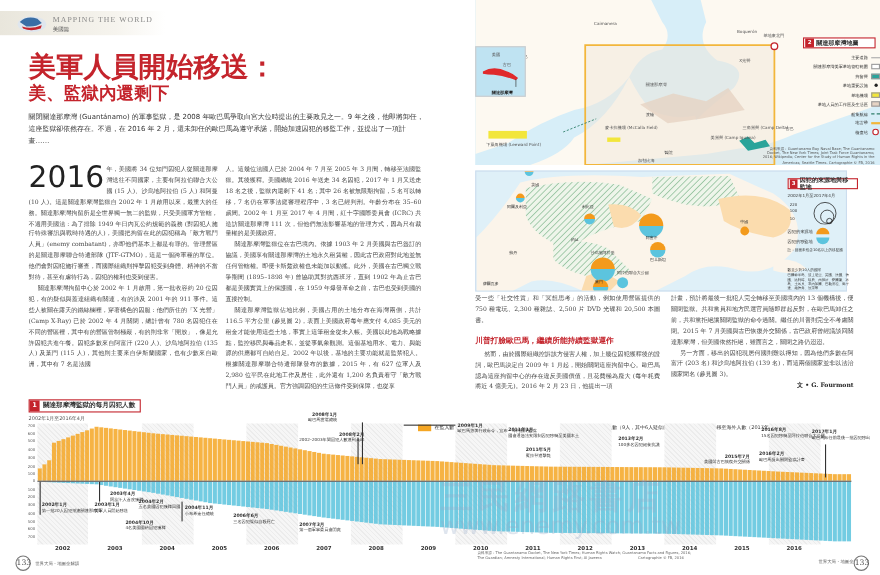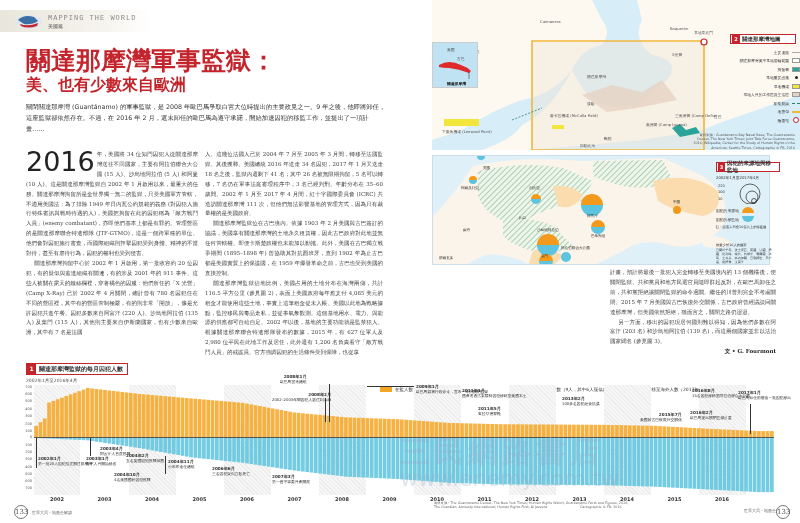--- a/index.html
+++ b/index.html
@@ -1,20 +1,20 @@
 <!DOCTYPE html>
 <html><head>
 <meta charset="utf-8">
 <style>
   *{box-sizing:border-box;margin:0;padding:0}
   body{width:800px;height:523px;overflow:hidden;background:#fff;font-family:"DejaVu Serif",serif;position:relative;color:#333}
   .spread{position:absolute;inset:0;width:800px;height:523px}
   .header-band{position:absolute;left:0;top:10px;width:150px;height:22px;background:linear-gradient(90deg,#e9e6dc,#f6f4ee 70%,#fff)}
   .header-logo{position:absolute;left:14px;top:12px;width:30px;height:18px}
-  .header-series{position:absolute;left:48px;top:14px;font-size:7px;letter-spacing:1px;color:#888;font-family:Liberation Mono, monospace}
+  .header-series{position:absolute;left:48px;top:14px;font-size:7px;letter-spacing:1px;color:#888;font-family:Liberation Serif, serif}
   .header-sub{position:absolute;left:48px;top:23px;font-size:5px;color:#555;font-family:"DejaVu Sans",sans-serif}
   .title{position:absolute;left:26px;top:44px;font-size:25px;font-weight:bold;color:#c4242c;letter-spacing:0px;font-family:"DejaVu Serif",serif}
   .subtitle{position:absolute;left:26px;top:75px;font-size:16px;font-weight:bold;color:#c4242c;font-family:"DejaVu Serif",serif}
   .lede{position:absolute;left:26px;top:101px;width:360px;font-size:6.3px;line-height:11px;color:#333;font-family:"DejaVu Sans",sans-serif}
   .col{position:absolute;font-size:5.5px;line-height:9.9px;color:#444;font-family:"DejaVu Serif",serif;text-align:justify;overflow:hidden}
   .col p{text-indent:1.5em}
   .col p.first{text-indent:0}
   .dropcap{float:left;font-size:27px;line-height:24px;font-family:"DejaVu Sans",sans-serif;margin-right:2px;color:#222}
   .section-head{color:#c4242c;font-weight:bold;font-size:7px;line-height:14px;margin:5px 0 2px;text-indent:0!important;font-family:"DejaVu Sans",sans-serif}
   .byline{text-align:right;font-weight:bold;font-size:5.5px;color:#222}
@@ -62,35 +62,40 @@
 
   <div class="header-band"></div>
   <svg class="header-logo" viewBox="0 0 30 18">
     <ellipse cx="15" cy="10" rx="13" ry="7" fill="#dfe6ee"></ellipse>
     <path d="M4 8 Q10 2 20 5 L24 9 Q18 13 10 12 Z" fill="#3a6ea5"></path>
     <path d="M6 12 Q14 15 24 11 L23 14 Q14 17 7 14 Z" fill="#c4242c"></path>
   </svg>
   <div class="header-series">MAPPING THE WORLD</div>
   <div class="header-sub">美國篇</div>
 
-  <h1 class="title">關達那摩灣軍事監獄：</h1>
-  <h2 class="subtitle">美、也有少數來自歐洲</h2>
+  <h1 class="title">美軍人員開始移送：</h1>
+  <h2 class="subtitle">美、監獄內還剩下</h2>
   <p class="lede">關閉關達那摩灣 (Guantánamo) 的軍事監獄，是 2008 年歐巴馬爭取白宮大位時提出的主要政見之一。9 年之後，他即將卸任，這座監獄卻依然存在。不過，在 2016 年 2 月，還未卸任的歐巴馬為遵守承諾，開始加速囚犯的移監工作，並提出了一項計畫……</p>
 
   <div class="col" style="left:26px;top:150px;width:172px;height:212px">
     <p class="first"><span class="dropcap">2016</span><span>年，美國將 34 位知門囚犯人從關達那摩灣送往不同國家，主要有阿拉伯聯合大公國 (15 人)、沙烏地阿拉伯 (5 人) 和阿曼 (10 人)。這是關達那摩灣監獄自 2002 年 1 月啟用以來，最重大的任務。關達那摩灣拘留所是全世界獨一無二的監獄，只受美國軍方管轄，不適用美國法：為了排除 1949 年日內瓦公約規範的義務 (對囚犯人施行特殊審訊與戰時待遇的人)，美國把拘留在此的囚犯稱為「敵方戰鬥人員」(enemy combatant)，亦即他們基本上都是有罪的。管理營區的是關達那摩聯合特遣部隊 (JTF-GTMO)，這是一個跨軍種的單位。他們會對囚犯施行審查，而國際組織則抨擊囚犯受到身體、精神的不當對待，甚至有虐待行為，囚犯的權利也受到侵害。</span></p>
     <p>關達那摩灣拘留中心於 2002 年 1 月啟用，第一批收容約 20 位囚犯，有的疑似與蓋達組織有關連，有的涉及 2001 年的 911 事件。這些人被關在露天的鐵絲欄裡，穿著橘色的囚服：他們所住的「X 光營」(Camp X-Ray) 已於 2002 年 4 月關閉，總計曾有 780 名囚犯住在不同的營區裡，其中有的營區管制極嚴，有的則非常「開放」，像是允許囚犯共進午餐。囚犯多數來自阿富汗 (220 人)、沙烏地阿拉伯 (135 人) 及葉門 (115 人)，其他則主要來自伊斯蘭國家，也有少數來自歐洲，其中有 7 名是法國</p>
   </div>
 
   <div class="col" style="left:205px;top:150px;width:178px;height:212px">
     <p class="first">人。這幾位法國人已於 2004 年 7 月至 2005 年 3 月間，轉移至法國監獄。其後獲釋。美國總統 2016 年送走 34 名囚犯，2017 年 1 月又送走 18 名之後，監獄內還剩下 41 名；其中 26 名被無限期拘留，5 名可以轉移，7 名仍在軍事法庭審理程序中，3 名已經判刑。年齡分布在 35–60 歲間。2002 年 1 月至 2017 年 4 月間，紅十字國際委員會 (ICRC) 共造訪關達那摩灣 111 次，但他們無法影響基地的管理方式，因為只有裁量權的是美國政府。</p>
     <p>關達那摩灣監獄位在古巴境內。依據 1903 年 2 月美國與古巴簽訂的協議，美國享有關達那摩灣的土地永久租賃權，因此古巴政府對此地並無任何管轄權。即便卡斯楚政權也未能加以動搖。此外，美國在古巴獨立戰爭期間 (1895–1898 年) 曾協助其對抗西班牙，直到 1902 年為止古巴都是美國實質上的保護國，在 1959 年爆發革命之前，古巴也受到美國的直接控制。</p>
     <p>關達那摩灣監獄佔地比例，美國占用的土地分布在海灣兩側，共計 116.5 平方公里 (參見圖 2)，表面上美國政府每年應支付 4,085 美元的租金才能使用這些土地，事實上這筆租金從未入帳。美國以此地為戰略據點，監控移民與毒品走私，並從事氣象觀測。這個基地用水、電力、與能源的供應都可自給自足。2002 年以後，基地的主要功能就是監禁犯人。根據關達那摩聯合特遣部隊發布的數據，2015 年，有 627 位軍人及 2,980 位平民在此地工作及居住，此外還有 1,200 名負責看守「敵方戰鬥人員」的戒護員。官方強調囚犯的生活條件受到保障，也從享</p>
   </div>
 
+  <div class="col" style="left:432px;top:268px;width:168px;height:100px">
+    <p class="first">受一些「社交性質」和「冥想思考」的活動，例如使用營區提供的 750 種電玩、2,300 種雜誌、2,500 片 DVD 光碟和 20,500 本圖書。</p>
+    <div class="section-head">川普打臉歐巴馬，繼續所能持續監獄運作</div>
+    <p>然而，由於國際組織控訴該方侵害人權，加上幾位囚犯獲釋後的證詞，歐巴馬決定自 2009 年 1 月起，開始關閉這座拘留中心。歐巴馬認為這座拘留中心的存在違反美國價值，且花費極為龐大 (每年耗費將近 4 億美元)。2016 年 2 月 23 日，他提出一項</p>
+  </div>
 
   <div class="col" style="left:610px;top:268px;width:166px;height:100px">
     <p class="first">計畫，預計將最後一批犯人完全轉移至美國境內的 13 個機構後，便關閉監獄。共和黨員和地方民選官員隨即群起反對，在歐巴馬卸任之前，共和黨拒絕讓關閉監獄的命令過關。繼任的川普則完全不考慮關閉。2015 年 7 月美國與古巴恢復外交關係，古巴政府曾經議談回關達那摩灣，但美國依然拒絕，雖面言之，關閉之路仍迢迢。</p>
     <p>另一方面，移出的囚犯現居何國則難以得知，因為他們多數在阿富汗 (203 名) 和沙烏地阿拉伯 (139 名)，而這兩個國家並非以法治國家聞名 (參見圖 3)。</p>
     <div class="byline">文 • G. Fourmont</div>
   </div>
 
   <div class="map1">
     <svg width="368" height="150" viewBox="0 0 368 150" style="position:absolute;left:0;top:0">
       <path d="M0 0 H160 L170 20 Q180 32 170 45 Q150 48 140 70 Q120 95 90 100 Q60 110 30 130 L0 140 Z" fill="#fdf9f1"></path>

